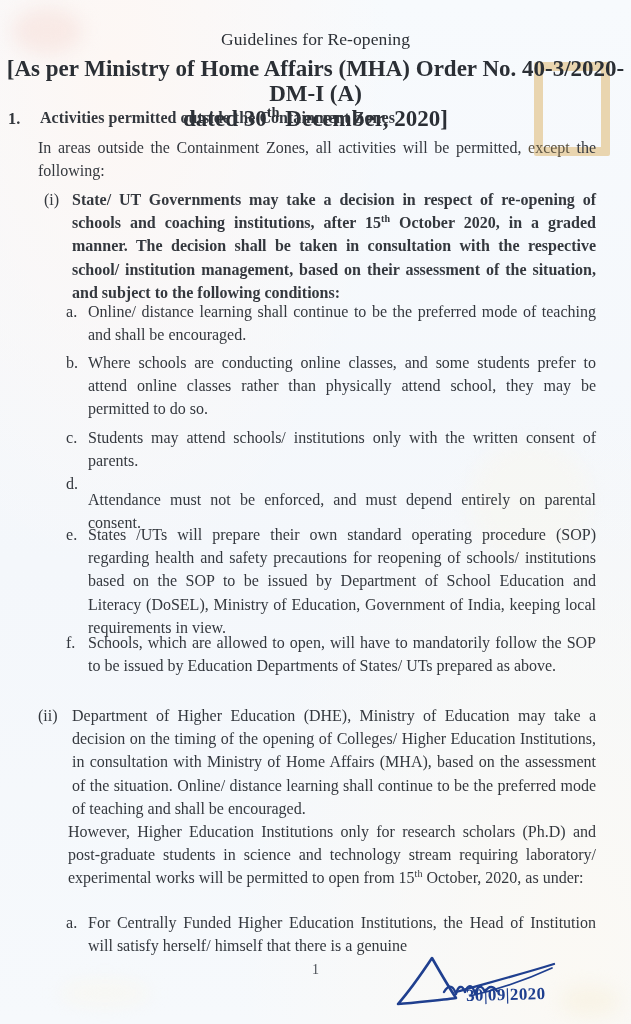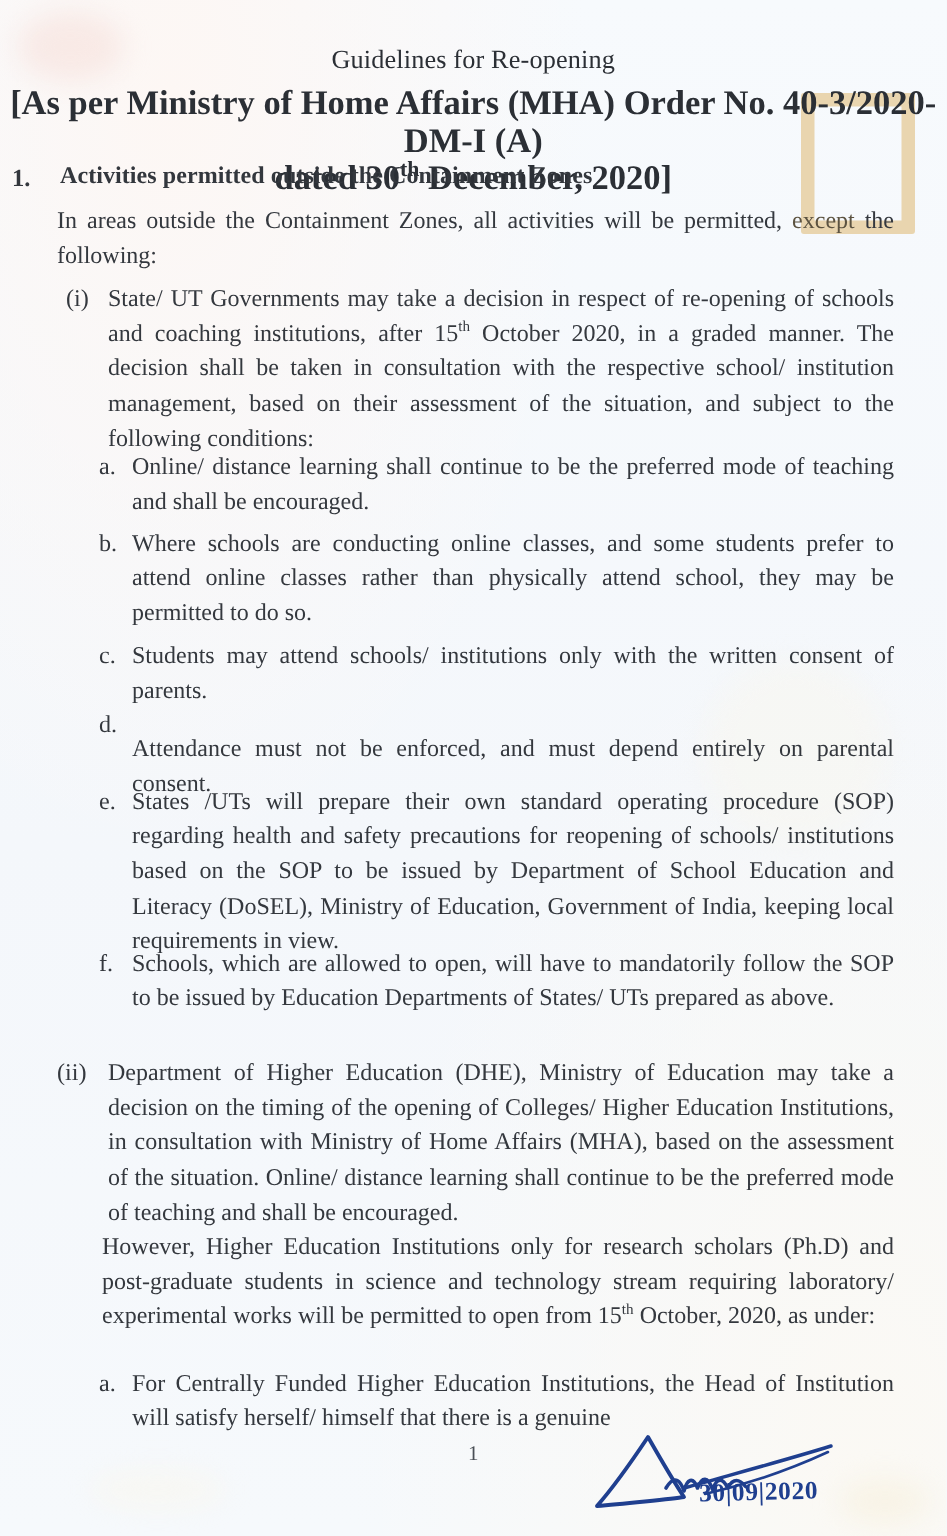--- a/index.html
+++ b/index.html
@@ -106,21 +106,21 @@
     font-size: 16.1px;
     line-height: 23.2px;
     color: #34383e;
   }
 
   .hl-except { color: #5c5341; }
 
   
   #p-intro     { left: 38px;  top: 136px; width: 558px; }
   #m-i         { left: 44px;  top: 188px; }
-  #p-i         { left: 72px;  top: 188px; width: 524px; }
+  #p-i         { left: 72px;  top: 188px; width: 524px; font-weight: bold; }
 
   #m-a1        { left: 66px;  top: 300px; }
   #p-a1        { left: 88px;  top: 300px; width: 508px; }
   #m-b1        { left: 66px;  top: 351px; }
   #p-b1        { left: 88px;  top: 351px; width: 508px; }
   #m-c1        { left: 66px;  top: 426px; }
   #p-c1        { left: 88px;  top: 426px; width: 508px; }
   #m-d1        { left: 66px;  top: 472px; }
   #p-d1        { left: 88px;  top: 488px; width: 508px; }
   #m-e1        { left: 66px;  top: 523px; }

